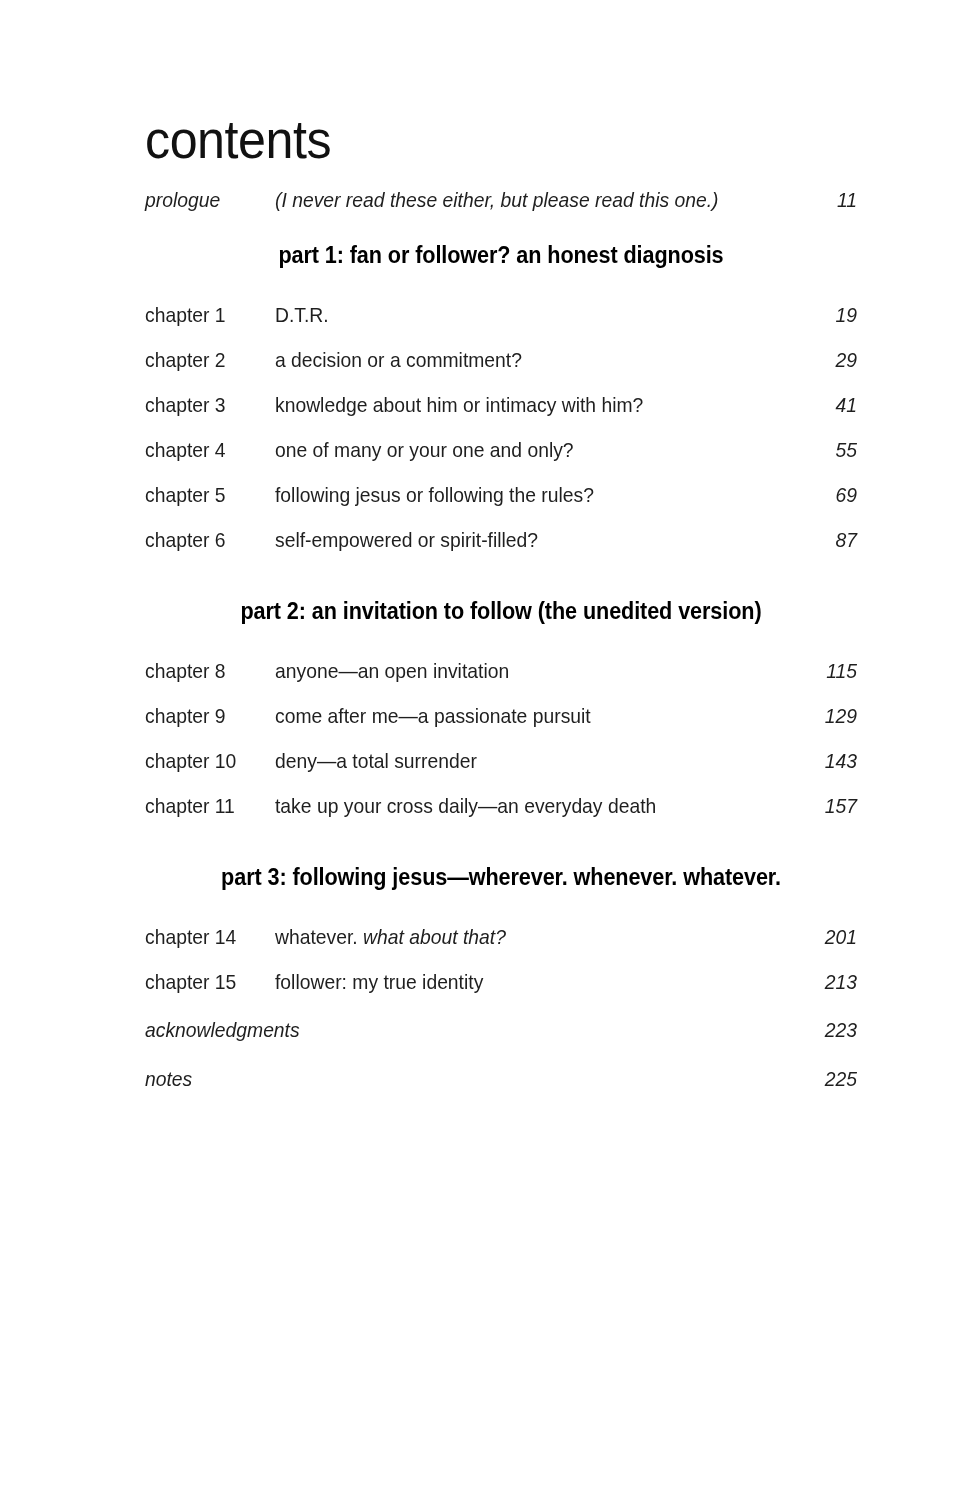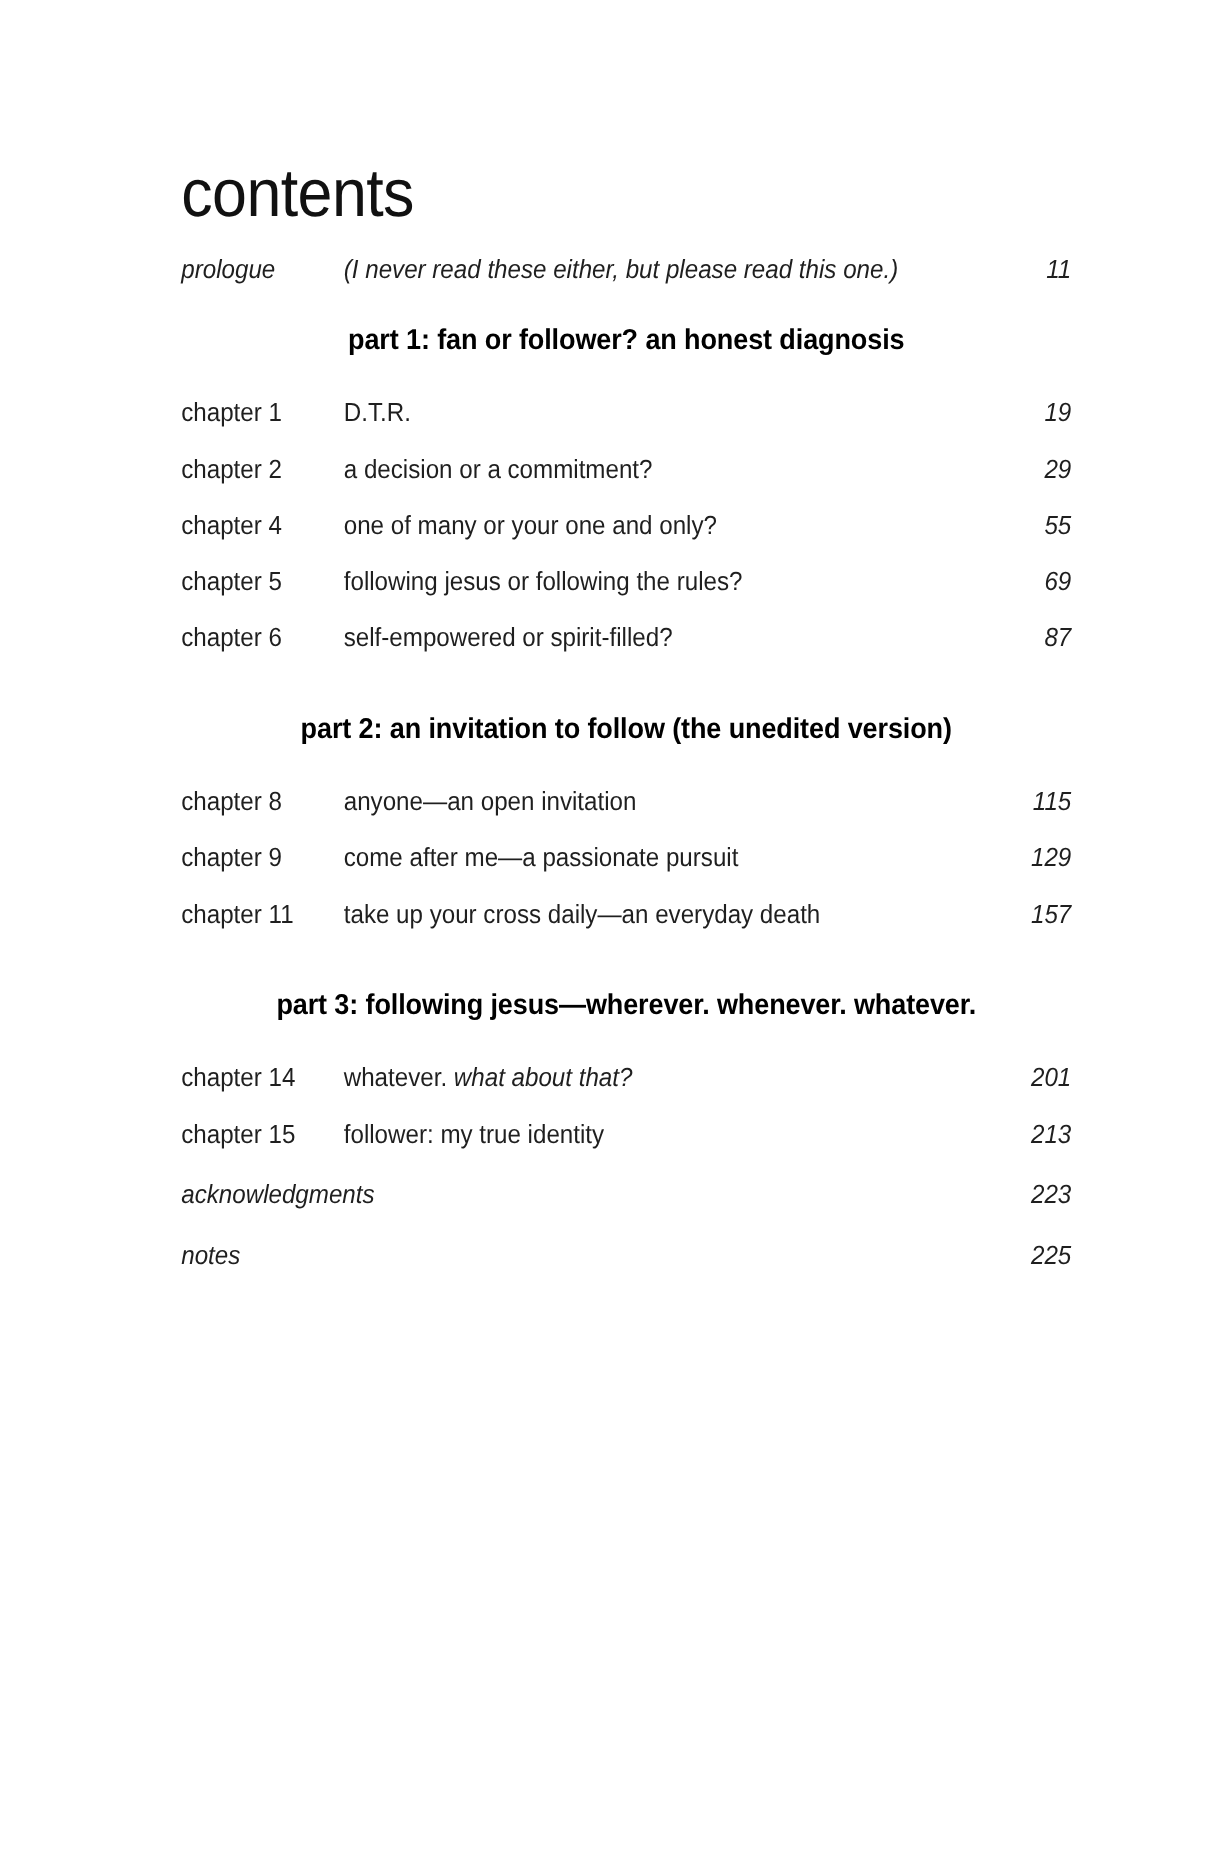--- a/index.html
+++ b/index.html
@@ -17,21 +17,21 @@
   .page {
     position: relative;
     width: 971px;
     height: 1500px;
     background: #ffffff;
     box-sizing: border-box;
   }
   .content-block {
     position: absolute;
     left: 145px;
-    top: 128px;
+    top: 112px;
     width: 712px;
   }
 
   
   .toc-title {
     font-size: 54px;
     font-weight: 400;
     letter-spacing: -0.5px;
     line-height: 1.0;
     color: #111111;
@@ -141,20 +141,25 @@
       <span class="label">chapter 1</span>
       <span class="title">D.T.R.</span>
       <span class="page-num">19</span>
     </div>
     <div class="row">
       <span class="label">chapter 2</span>
       <span class="title">a decision or a commitment?</span>
       <span class="page-num">29</span>
     </div>
     <div class="row">
+      <span class="label">chapter 3</span>
+      <span class="title">knowledge about him or intimacy with him?</span>
+      <span class="page-num">41</span>
+    </div>
+    <div class="row">
       <span class="label">chapter 4</span>
       <span class="title">one of many or your one and only?</span>
       <span class="page-num">55</span>
     </div>
     <div class="row">
       <span class="label">chapter 5</span>
       <span class="title">following jesus or following the rules?</span>
       <span class="page-num">69</span>
     </div>
     <div class="row">
@@ -167,20 +172,25 @@
 
     <div class="row">
       <span class="label">chapter 8</span>
       <span class="title">anyone—an open invitation</span>
       <span class="page-num">115</span>
     </div>
     <div class="row">
       <span class="label">chapter 9</span>
       <span class="title">come after me—a passionate pursuit</span>
       <span class="page-num">129</span>
+    </div>
+    <div class="row">
+      <span class="label">chapter 10</span>
+      <span class="title">deny—a total surrender</span>
+      <span class="page-num">143</span>
     </div>
     <div class="row">
       <span class="label">chapter 11</span>
       <span class="title">take up your cross daily—an everyday death</span>
       <span class="page-num">157</span>
     </div>
 
     <div class="part-heading">part 3: following jesus—wherever. whenever. whatever.</div>
 
     <div class="row">

